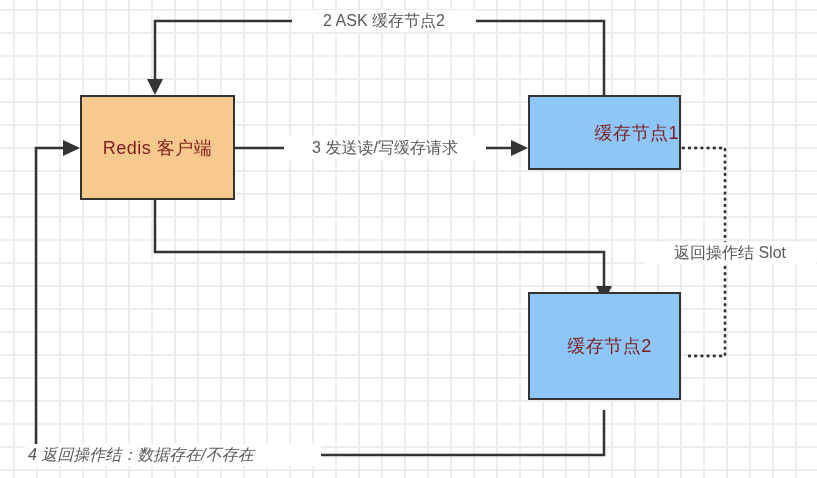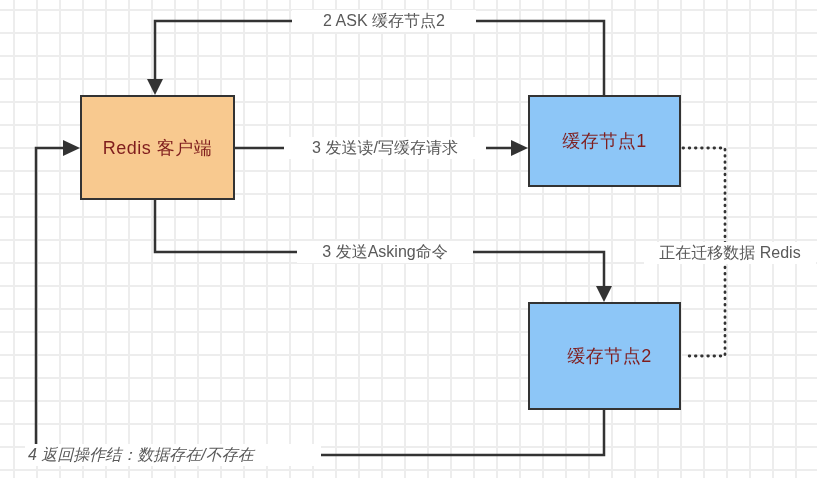--- a/index.html
+++ b/index.html
@@ -32,22 +32,22 @@
     align-items: center;
     justify-content: center;
     color: #7f1d1d;
     font-size: 18px;
     letter-spacing: 0.5px;
     z-index: 2;
   }
   .node-orange { background: #F8C98F; }
   .node-blue   { background: #8DC6F7; }
   #node-redis  { left: 80px;  top: 95px;  width: 155px; height: 105px; }
-  #node-cache1 { left: 528px; top: 95px;  width: 153px; height: 92px; }
-  #node-cache2 { left: 528px; top: 302px; width: 153px; height: 108px; padding-left: 10px; }
+  #node-cache1 { left: 528px; top: 95px;  width: 153px; height: 75px; justify-content: flex-end; }
+  #node-cache2 { left: 528px; top: 292px; width: 153px; height: 108px; padding-left: 10px; }
   .edge-label {
     position: absolute;
     background: #ffffff;
     color: #595959;
     font-size: 16px;
     line-height: 22px;
     height: 22px;
     text-align: center;
     white-space: nowrap;
     z-index: 3;
@@ -95,19 +95,18 @@
   </div>
 
   <div class="node node-blue" id="node-cache2">
     <span>缓存节点2</span>
   </div>
 
   <div class="edge-label" id="lbl-e2">2 ASK 缓存节点2</div>
 
   <div class="edge-label" id="lbl-e1">3 发送读/写缓存请求</div>
 
-  <div class="edge-label" id="lbl-e3">3 发送Asking命令</div>
 
   <div class="edge-label" id="lbl-e4">4 返回操作结：数据存在/不存在</div>
 
-  <div class="edge-label" id="lbl-mig">正在迁移数据 Redis</div>
+  <div class="edge-label" id="lbl-mig">返回操作结 Slot</div>
 
 </div>
 
 </body></html>

